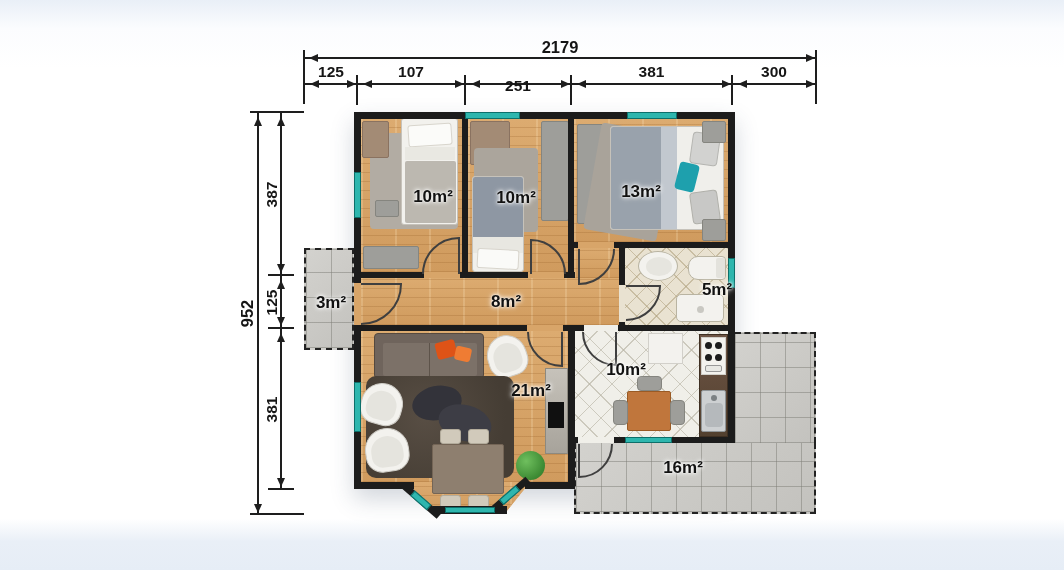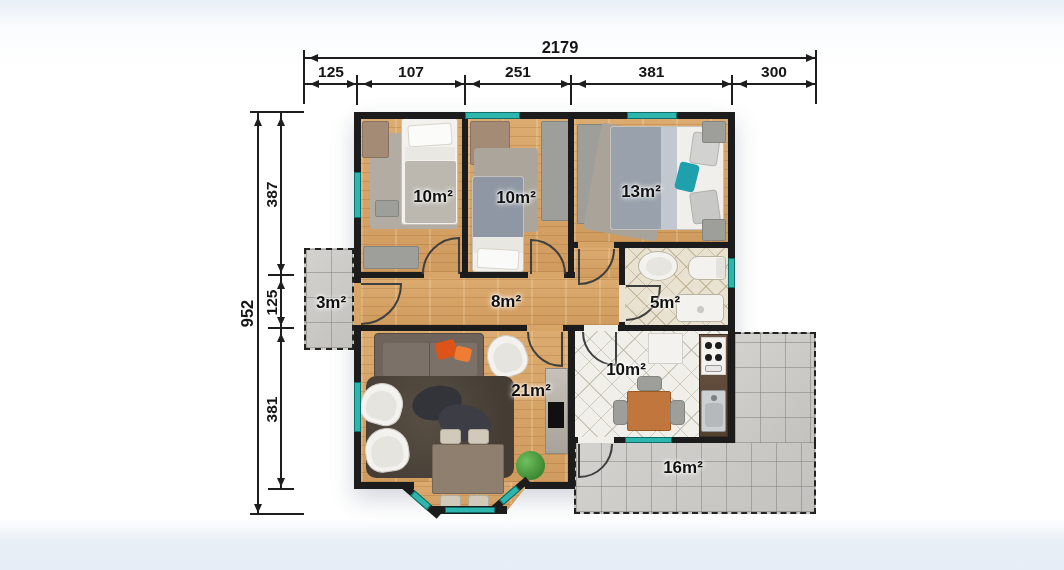--- a/index.html
+++ b/index.html
@@ -81,21 +81,21 @@
   <div class="arr l" style="left:359px;top:80px;"></div>
   <div class="arr r" style="left:455px;top:80px;"></div>
   <div class="arr l" style="left:467px;top:80px;"></div>
   <div class="arr r" style="left:561px;top:80px;"></div>
   <div class="arr l" style="left:573px;top:80px;"></div>
   <div class="arr r" style="left:722px;top:80px;"></div>
   <div class="arr l" style="left:734px;top:80px;"></div>
   <div class="arr r" style="left:806px;top:80px;"></div>
   <div class="dimtxt" style="left:305px;top:62px;width:52px;">125</div>
   <div class="dimtxt" style="left:358px;top:62px;width:106px;">107</div>
-  <div class="dimtxt" style="left:466px;top:62px;width:104px;">251</div>
+  <div class="dimtxt" style="left:466px;top:76px;width:104px;">251</div>
   <div class="dimtxt" style="left:572px;top:62px;width:159px;">381</div>
   <div class="dimtxt" style="left:733px;top:62px;width:82px;">300</div>
 
   <div class="tick" style="left:250px;top:111px;width:54px;height:2px;"></div>
   <div class="tick" style="left:250px;top:513px;width:54px;height:2px;"></div>
   <div class="dline" style="left:257px;top:112px;width:2px;height:402px;"></div>
   <div class="arr u" style="left:254px;top:113px;"></div>
   <div class="arr d" style="left:254px;top:504px;"></div>
   <div class="dimtxt vlbl" style="left:225px;top:304px;width:44px;font-size:16.5px;">952</div>
   <div class="dline" style="left:280px;top:112px;width:2px;height:377px;"></div>
@@ -265,18 +265,18 @@
       <path d="M 616 332 L 616 365 A 33 33 0 0 1 583 332"></path>
       <path d="M 579 444 L 579 477 A 33 33 0 0 0 612 444"></path>
     </g>
   </svg>
 
   <div class="lbl" style="left:403px;top:188px;width:60px;">10m²</div>
   <div class="lbl" style="left:486px;top:189px;width:60px;">10m²</div>
   <div class="lbl" style="left:611px;top:183px;width:60px;">13m²</div>
   <div class="lbl" style="left:306px;top:294px;width:50px;">3m²</div>
   <div class="lbl" style="left:481px;top:293px;width:50px;">8m²</div>
-  <div class="lbl" style="left:640px;top:281px;width:50px;margin-top:13px;">5m²</div>
+  <div class="lbl" style="left:692px;top:281px;width:50px;">5m²</div>
   <div class="lbl" style="left:496px;top:382px;width:70px;">21m²</div>
   <div class="lbl" style="left:596px;top:361px;width:60px;">10m²</div>
   <div class="lbl" style="left:648px;top:459px;width:70px;">16m²</div>
 
 </div>
 
 </body></html>

